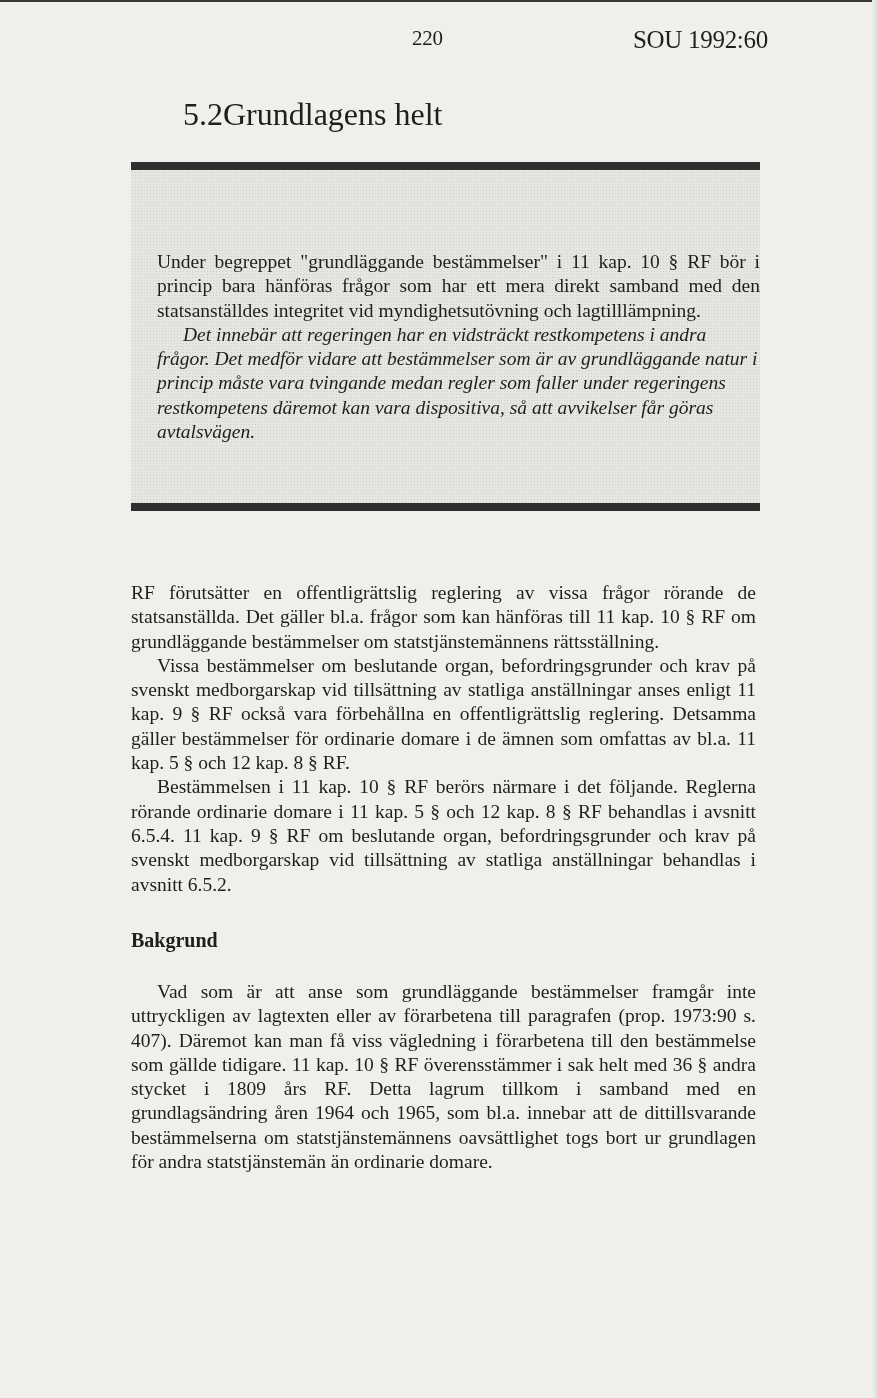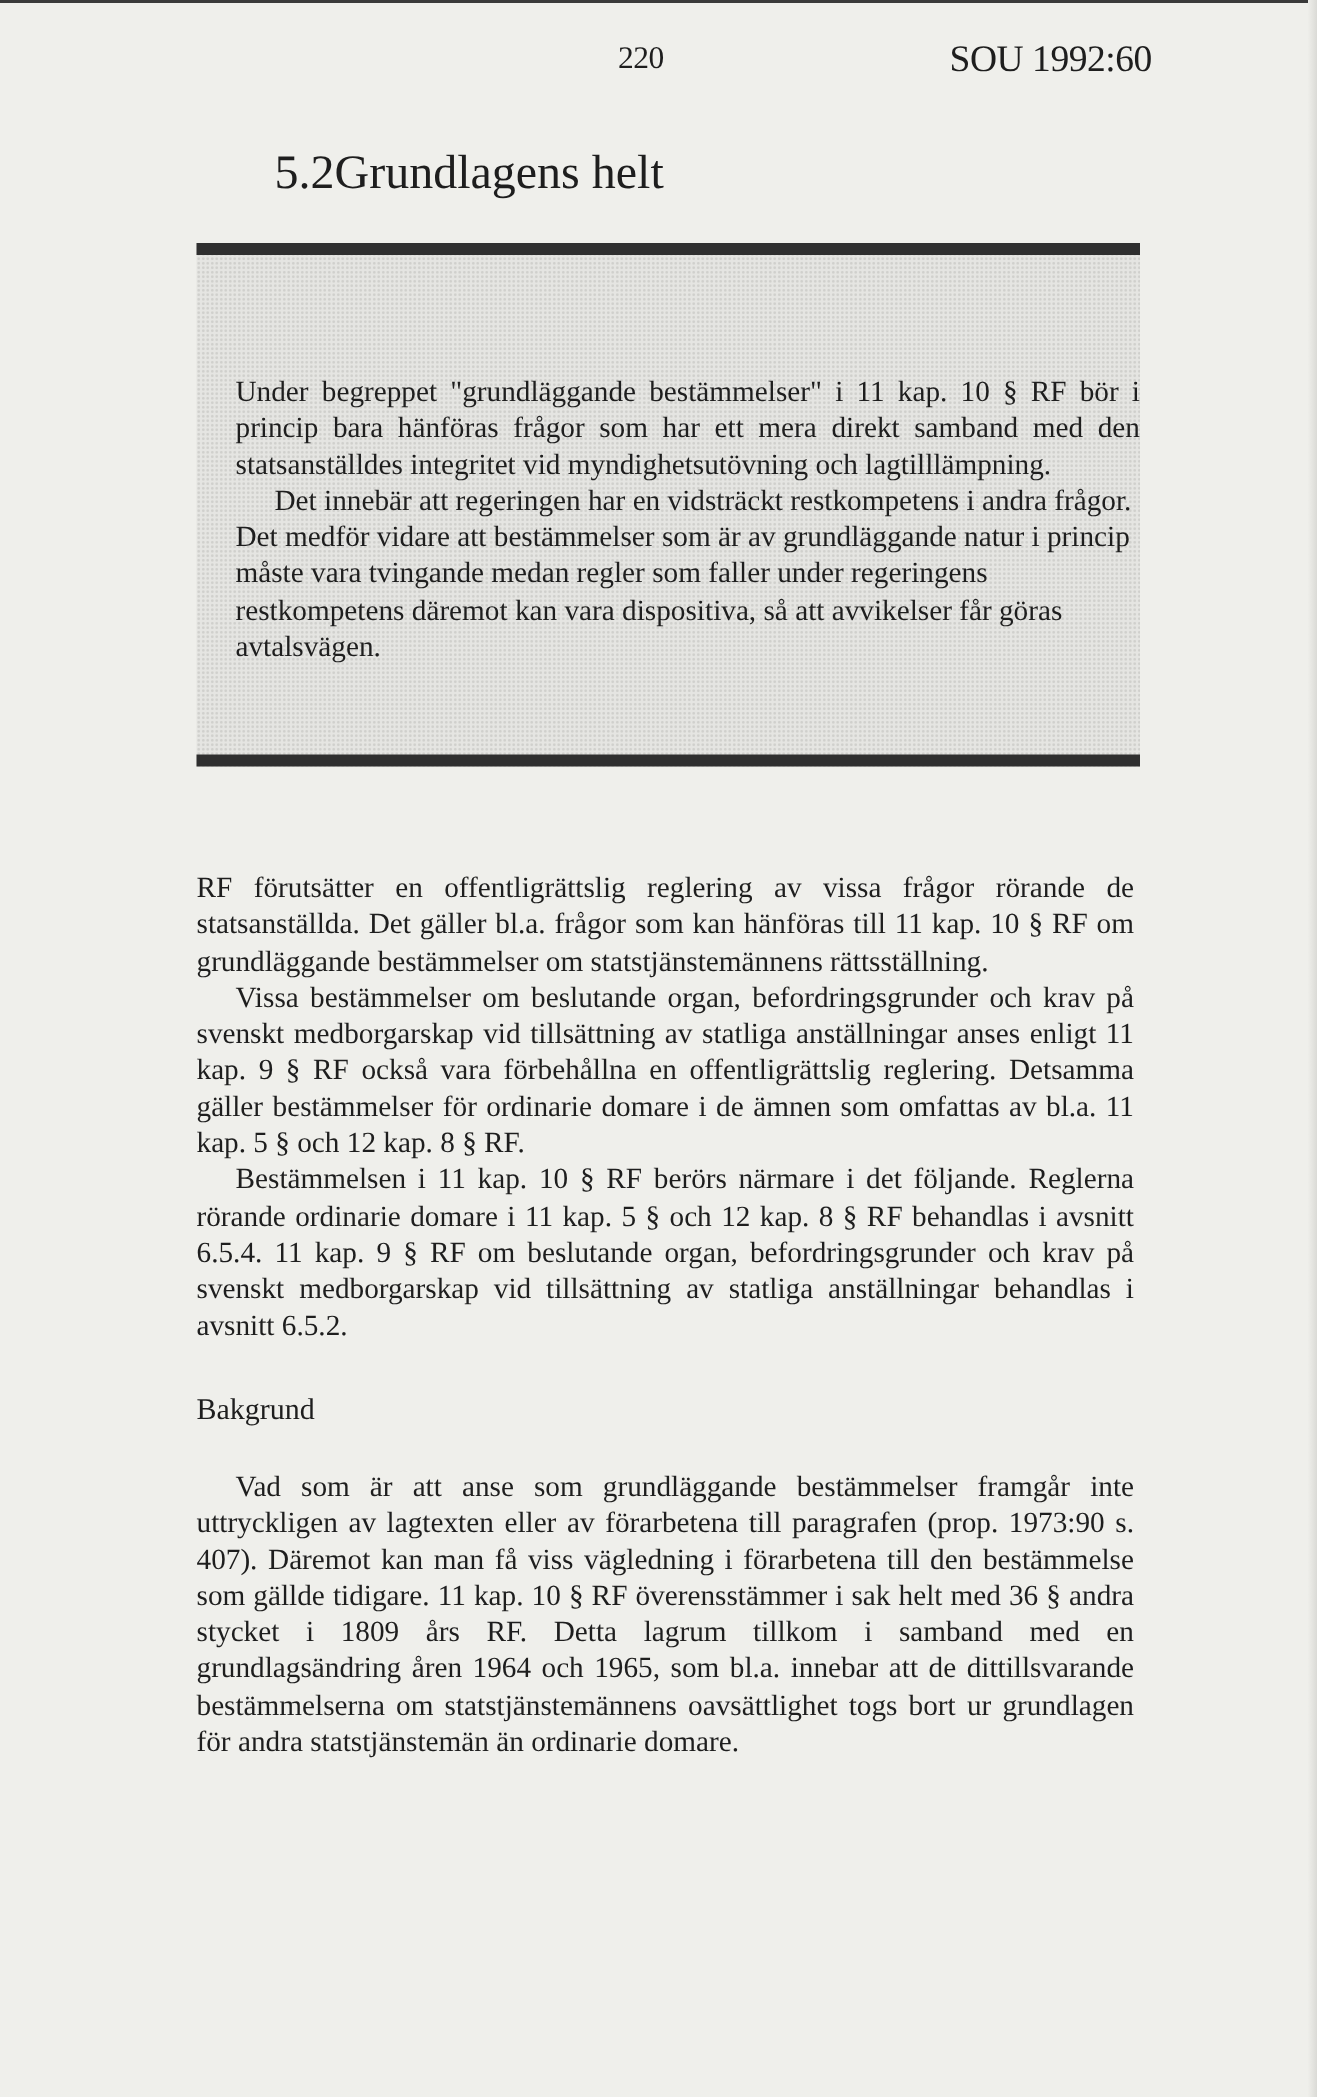--- a/index.html
+++ b/index.html
@@ -49,24 +49,24 @@
     .box-text {
       position: absolute; left: 26px; top: 88px; width: 603px;
       font-size: 19.5px; line-height: 24.3px;
     }
     .body-text {
       position: absolute; left: 131px; width: 625px;
       font-size: 19.5px; line-height: 24.3px;
     }
     p { margin: 0; text-align: justify; }
     p.indent { text-indent: 26px; }
-    p.last { text-align: left; }
+    p.last { text-align: left; font-style: italic; }
     .subheading {
       position: absolute; left: 131px; top: 929px;
-      font-size: 20px; font-weight: normal; margin: 0;
+      font-size: 20px; font-weight: bold; margin: 0;
     }
   </style>
 </head>
 <body>
 
 <div class="top-edge"></div>
 <div class="right-edge"></div>
 
 <div class="page-number">220</div>
 <div class="doc-ref">SOU 1992:60</div>

